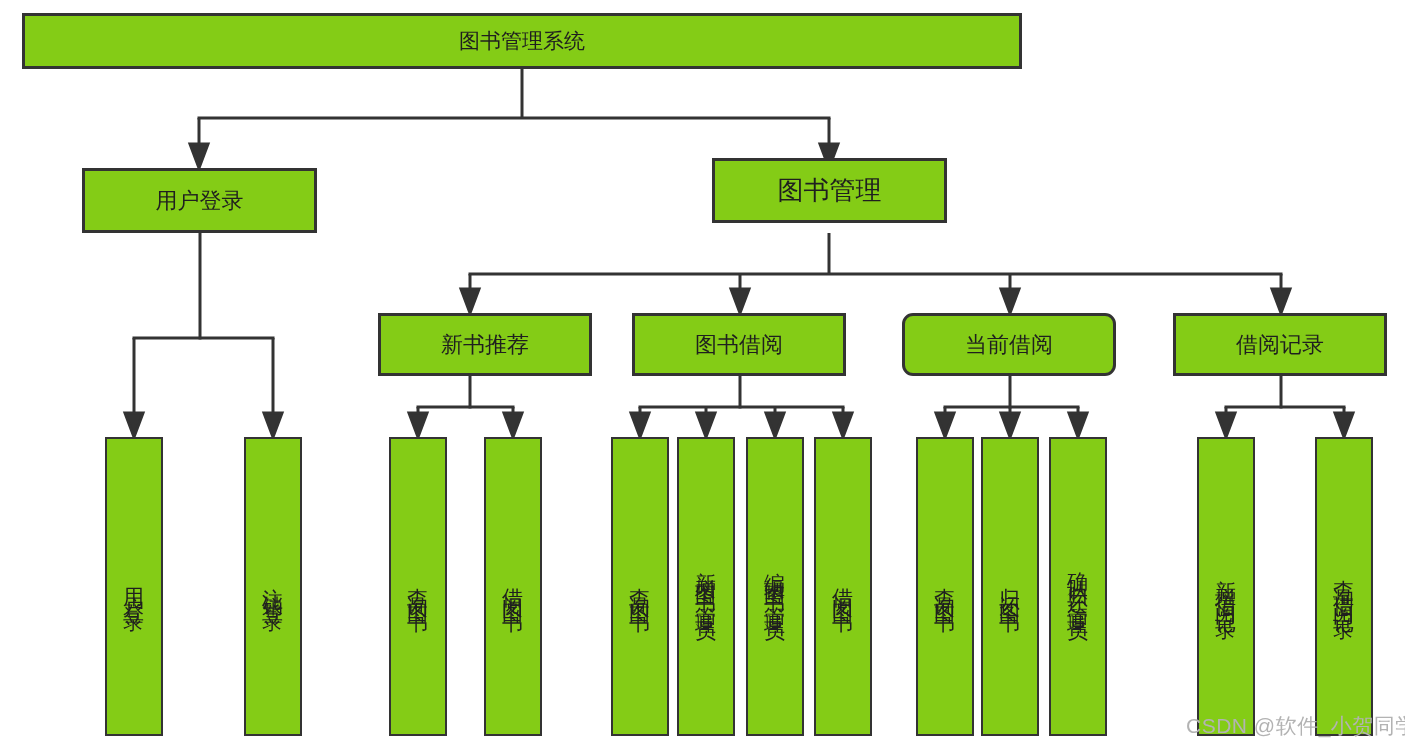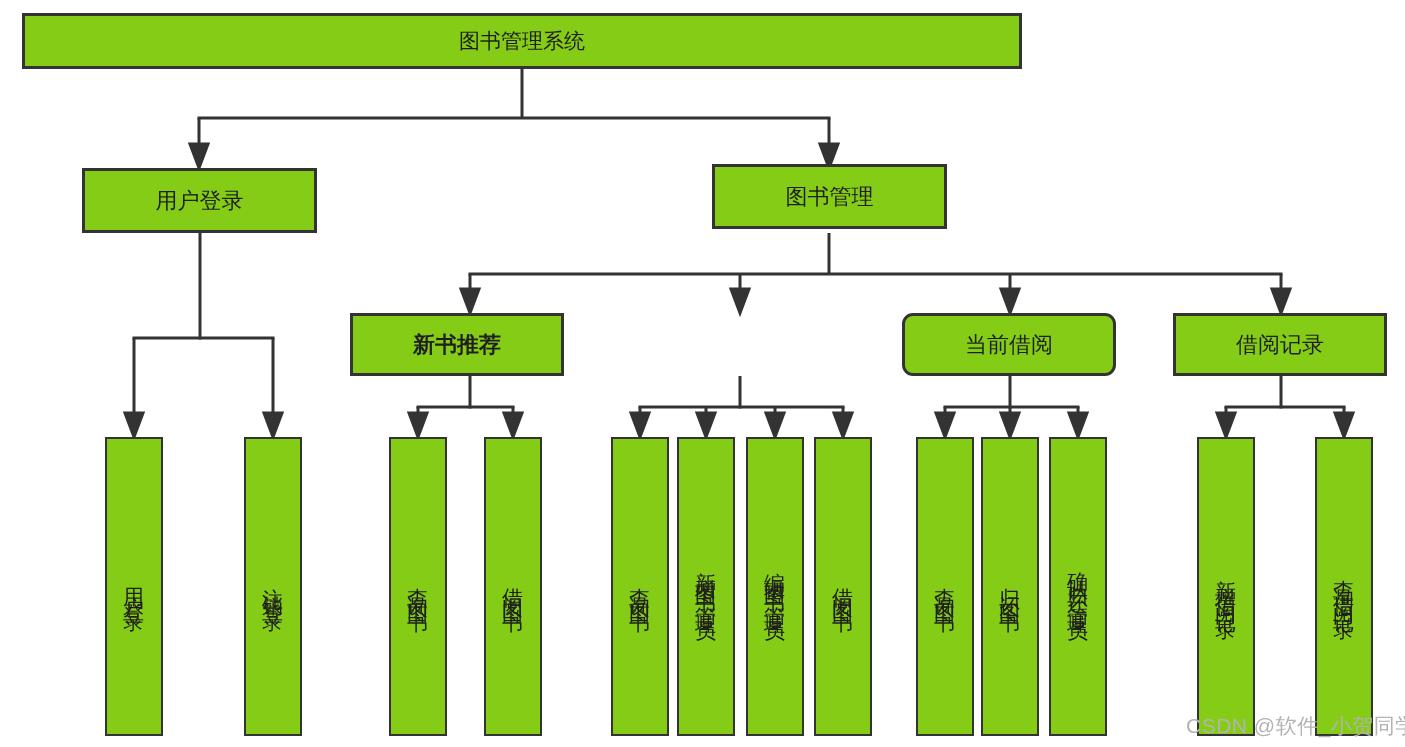--- a/index.html
+++ b/index.html
@@ -8,23 +8,23 @@
     font-family:"Liberation Sans","DejaVu Sans",sans-serif;overflow:hidden;
   }
   svg.wires{position:absolute;left:0;top:0;z-index:1;}
   .box{
     position:absolute;box-sizing:border-box;border:3px solid #333333;background:#84cc16;
     display:flex;align-items:center;justify-content:center;
     color:#1f1f1f;z-index:2;text-align:center;
   }
   .b-root  {left:22px;  top:13px;  width:1000px;height:56px;font-size:21px;}
   .b-l1a   {left:82px;  top:168px; width:235px; height:65px;font-size:22px;}
-  .b-l1b   {left:712px; top:164px; width:235px; height:65px;font-size:22px;}
+  .b-l1b   {left:712px; top:158px; width:235px; height:65px;font-size:26px;}
   .b-l2    {top:313px;  width:214px;height:63px;font-size:22px;}
-  .b-l2a{left:350px;font-weight:bold;} .b-l2b{left:632px;} .b-l2c{left:902px;border-radius:11px;} .b-l2d{left:1173px;}
+  .b-l2a{left:378px;} .b-l2b{left:632px;} .b-l2c{left:902px;border-radius:11px;} .b-l2d{left:1173px;}
   .leaf{
     top:437px;width:58px;height:299px;border-width:2.5px;font-size:21px;
     writing-mode:vertical-rl;text-orientation:mixed;letter-spacing:8px;line-height:1;
   }
   .lf1{left:105px;} .lf2{left:244px;} .lf3{left:389px;} .lf4{left:484px;}
   .lf5{left:611px;} .lf6{left:677px;} .lf7{left:746px;} .lf8{left:814px;}
   .lf9{left:916px;} .lf10{left:981px;} .lf11{left:1049px;} .lf12{left:1197px;}
   .lf13{left:1315px;}
   .lf6,.lf7,.lf11{letter-spacing:7px;}
   .watermark{
@@ -112,20 +112,21 @@
       <polygon points="1335,413 1353,413 1344,437"></polygon>
     </g>
   </svg>
 
   <div class="box b-root">图书管理系统</div>
 
   <div class="box b-l1a">用户登录</div>
   <div class="box b-l1b">图书管理</div>
 
   <div class="box b-l2 b-l2a">新书推荐</div>
+  <div class="box b-l2 b-l2b">图书借阅</div>
   <div class="box b-l2 b-l2c">当前借阅</div>
   <div class="box b-l2 b-l2d">借阅记录</div>
 
   <div class="box leaf lf1">用户登录</div>
   <div class="box leaf lf2">注销登录</div>
   <div class="box leaf lf3">查询图书</div>
   <div class="box leaf lf4">借阅图书</div>
   <div class="box leaf lf5">查询图书</div>
   <div class="box leaf lf6">新增图书（管理员）</div>
   <div class="box leaf lf7">编辑图书（管理员）</div>

